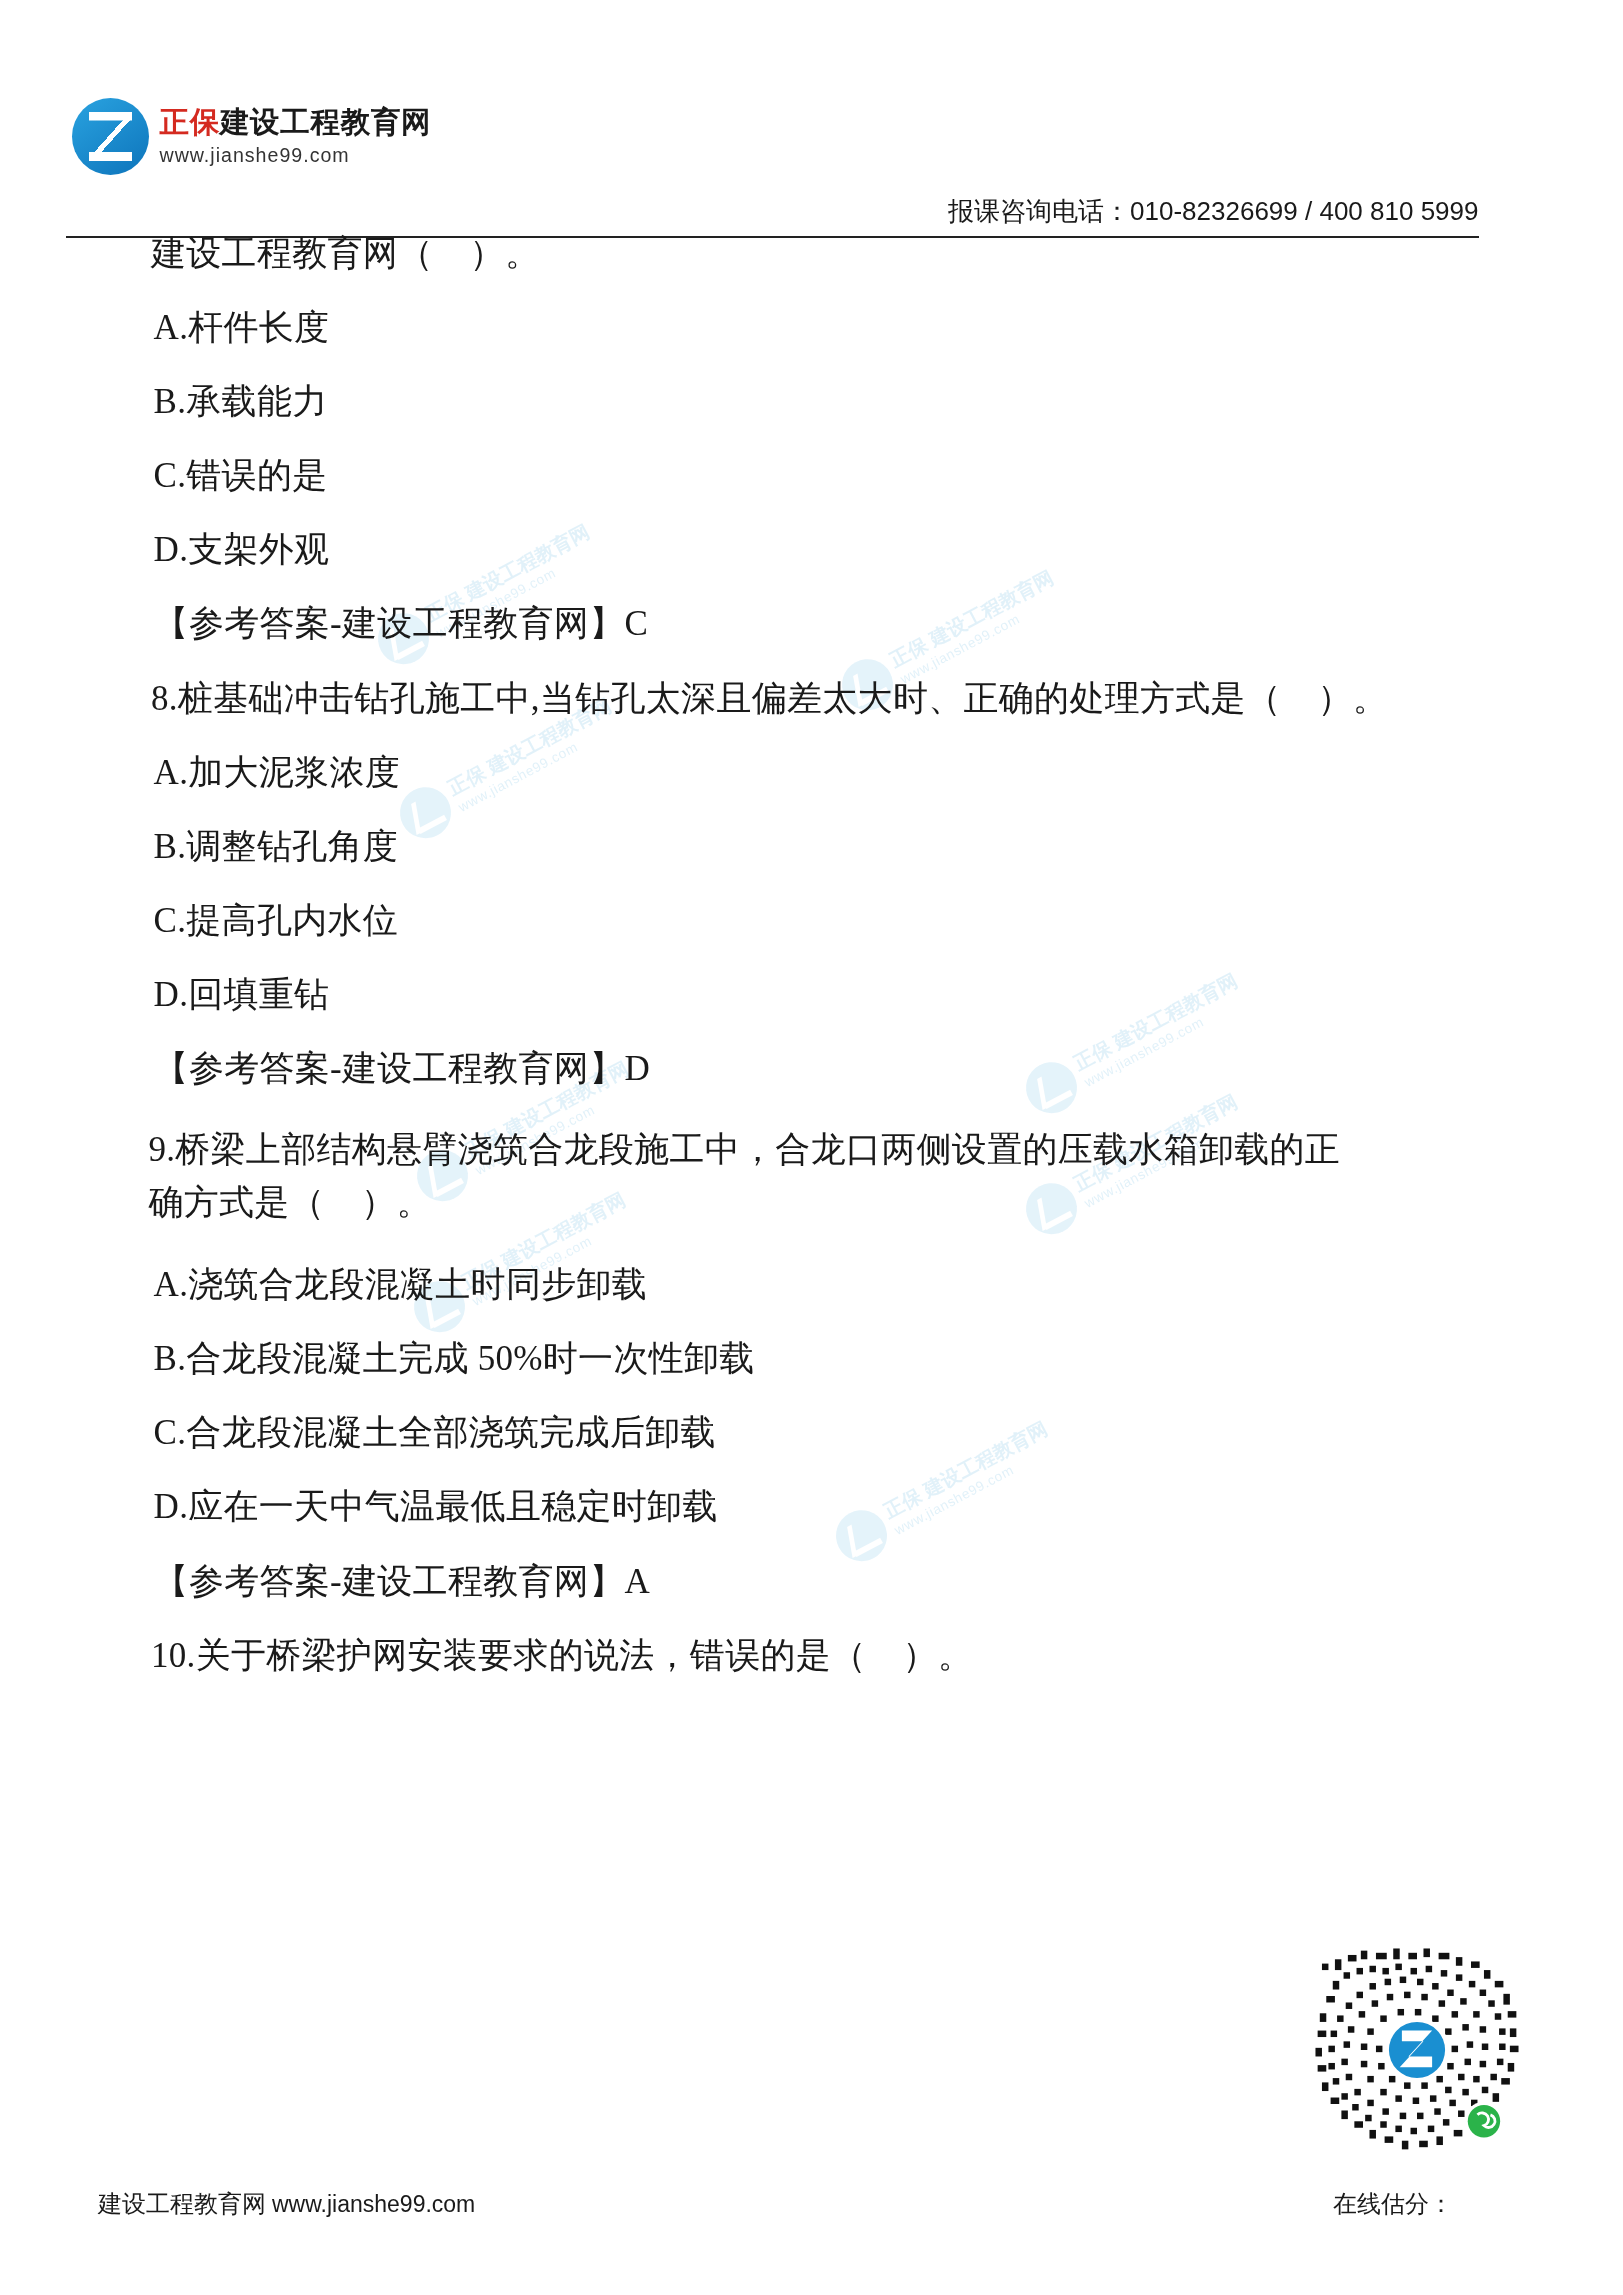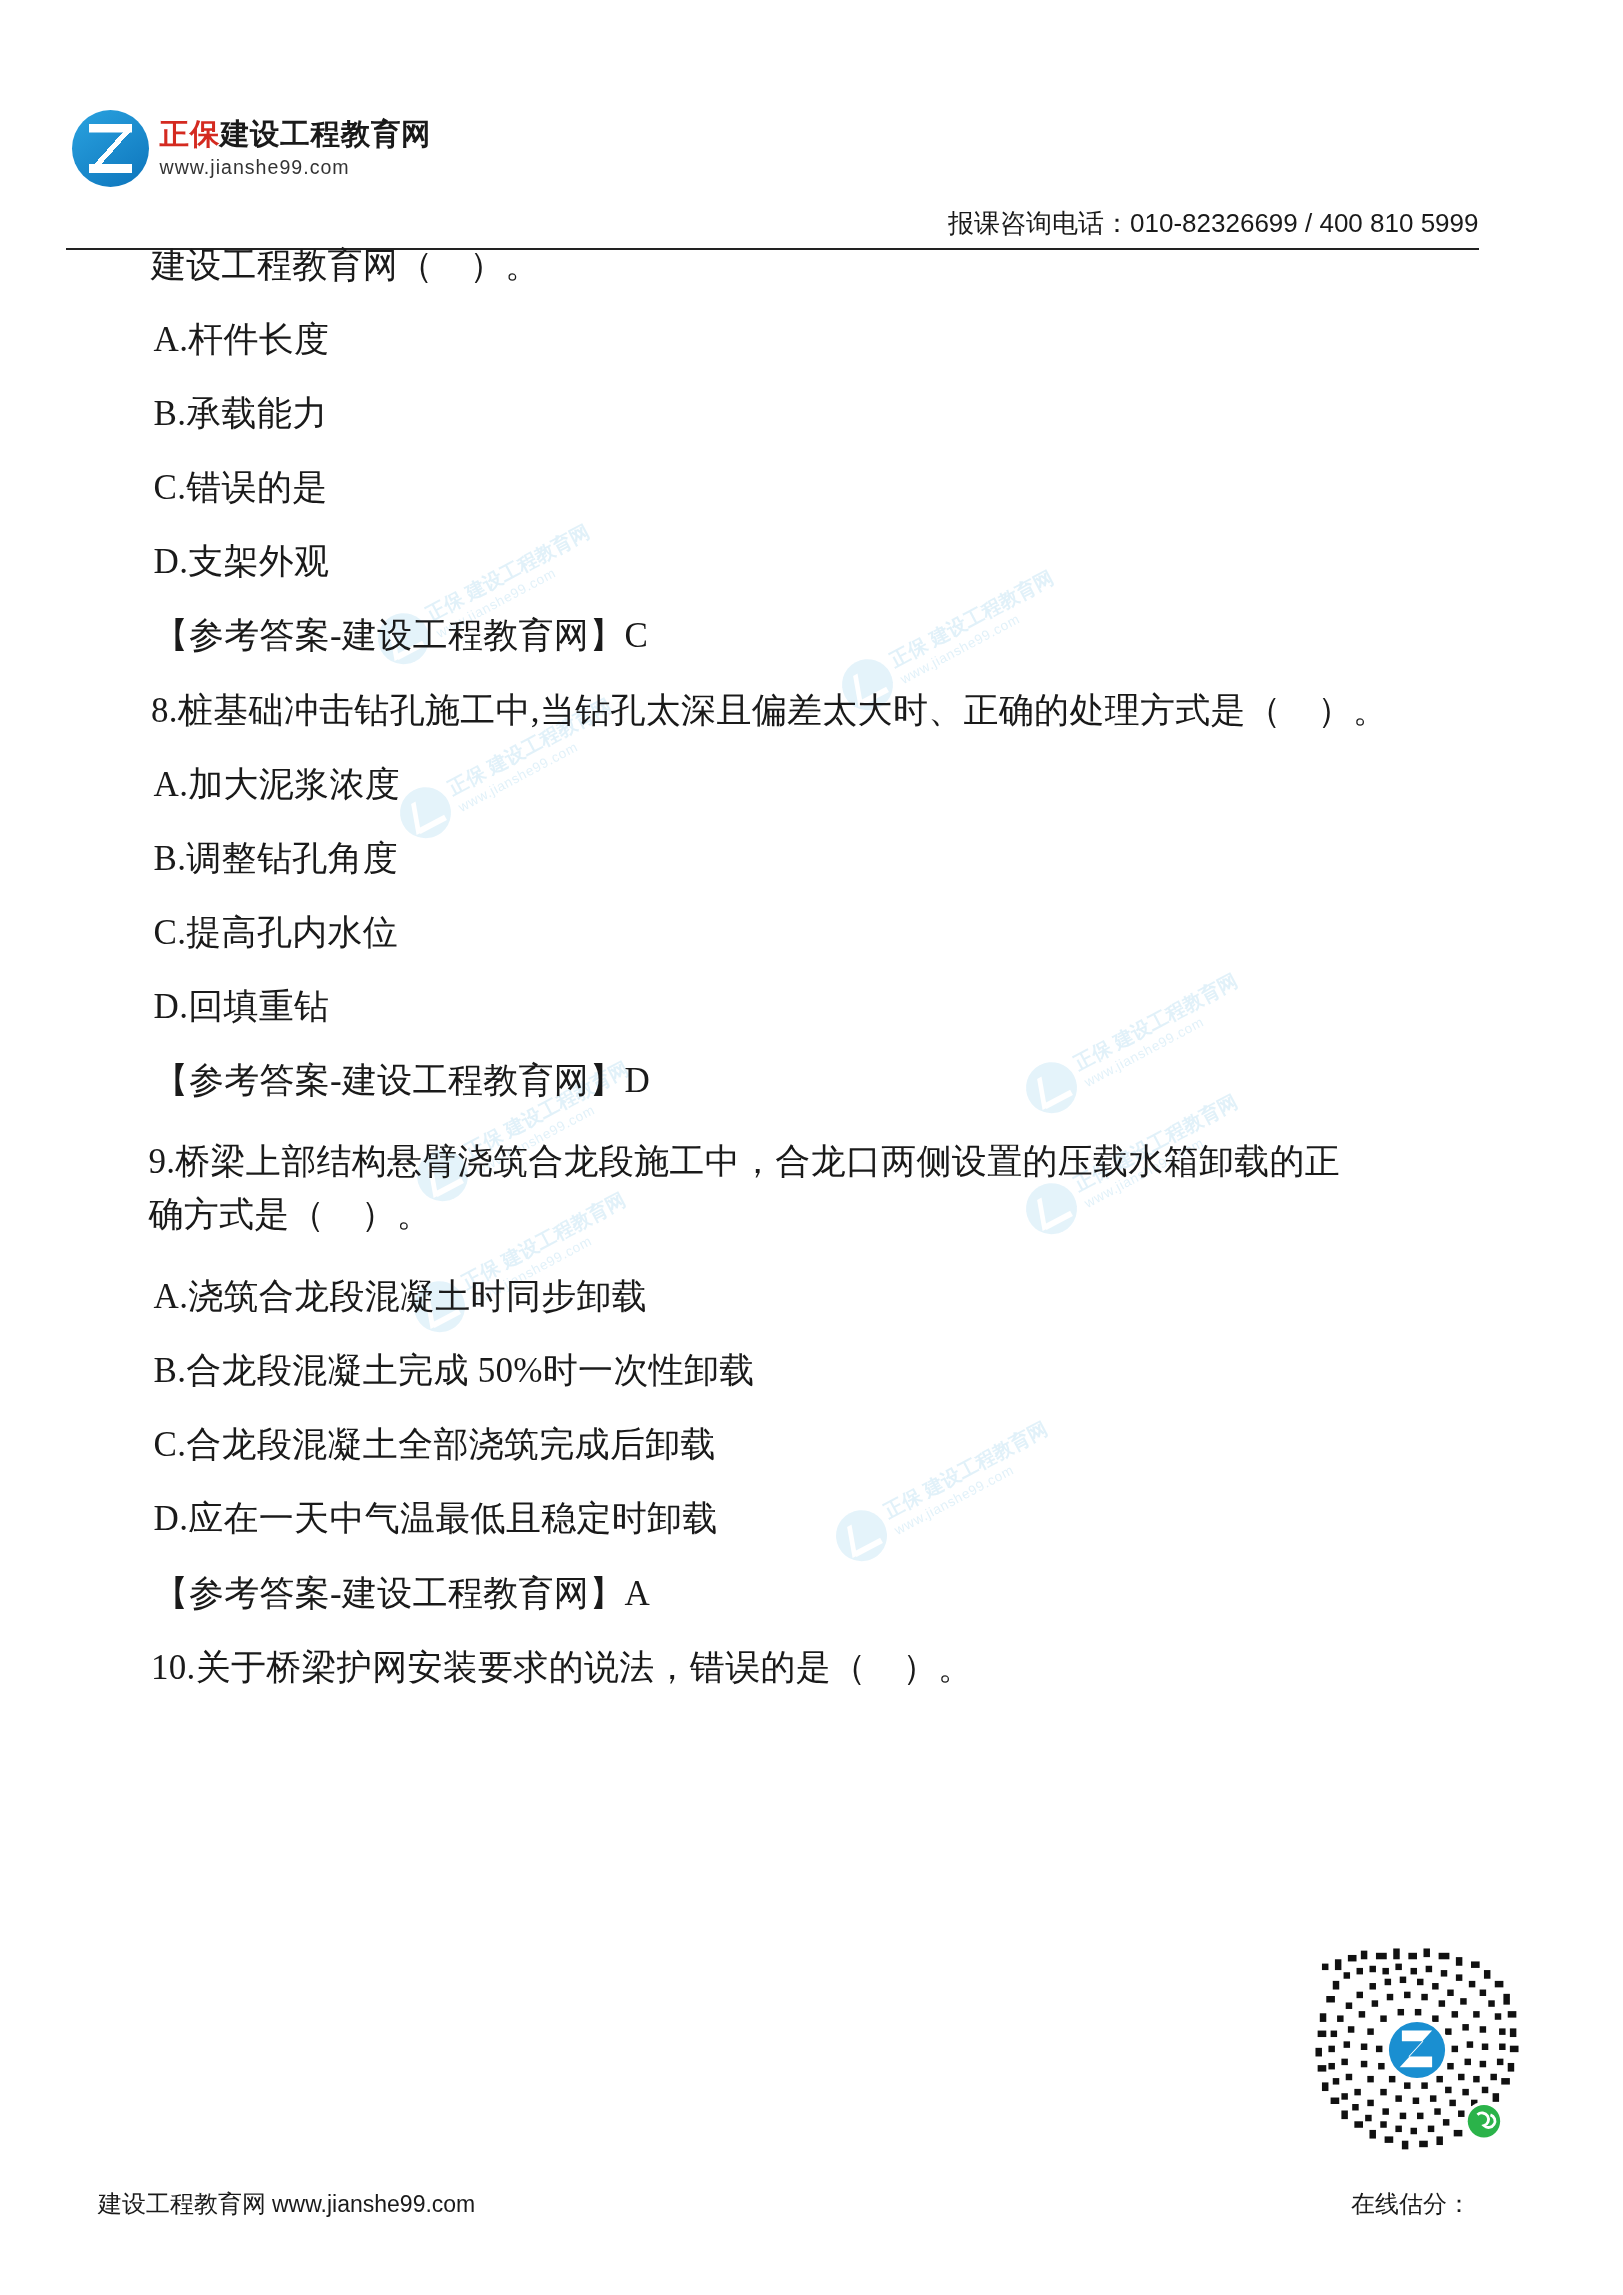--- a/index.html
+++ b/index.html
@@ -14,21 +14,21 @@
     color: #1a1a1a;
     position: relative;
     overflow: hidden;
   }
 
   .page {
     position: relative;
     width: 1623px;
     height: 2295px;
     box-sizing: border-box;
-    padding: 12px 151px;
+    padding: 0 151px;
   }
 
   
   .header {
     position: relative;
     height: 196px;
   }
   .logo-block {
     position: absolute;
     left: -79px;
@@ -202,21 +202,21 @@
     width: 216px;
     height: 216px;
     z-index: 4;
   }
   .qr svg { display: block; }
 
   
   .footer {
     position: absolute;
     left: 98px;
-    right: 80px;
+    right: 98px;
     bottom: 75px;
     display: flex;
     align-items: baseline;
     justify-content: space-between;
     font-size: 24px;
   }
   .footer-left {
     font-family: "Liberation Serif", serif;
   }
   .footer-left .url {

